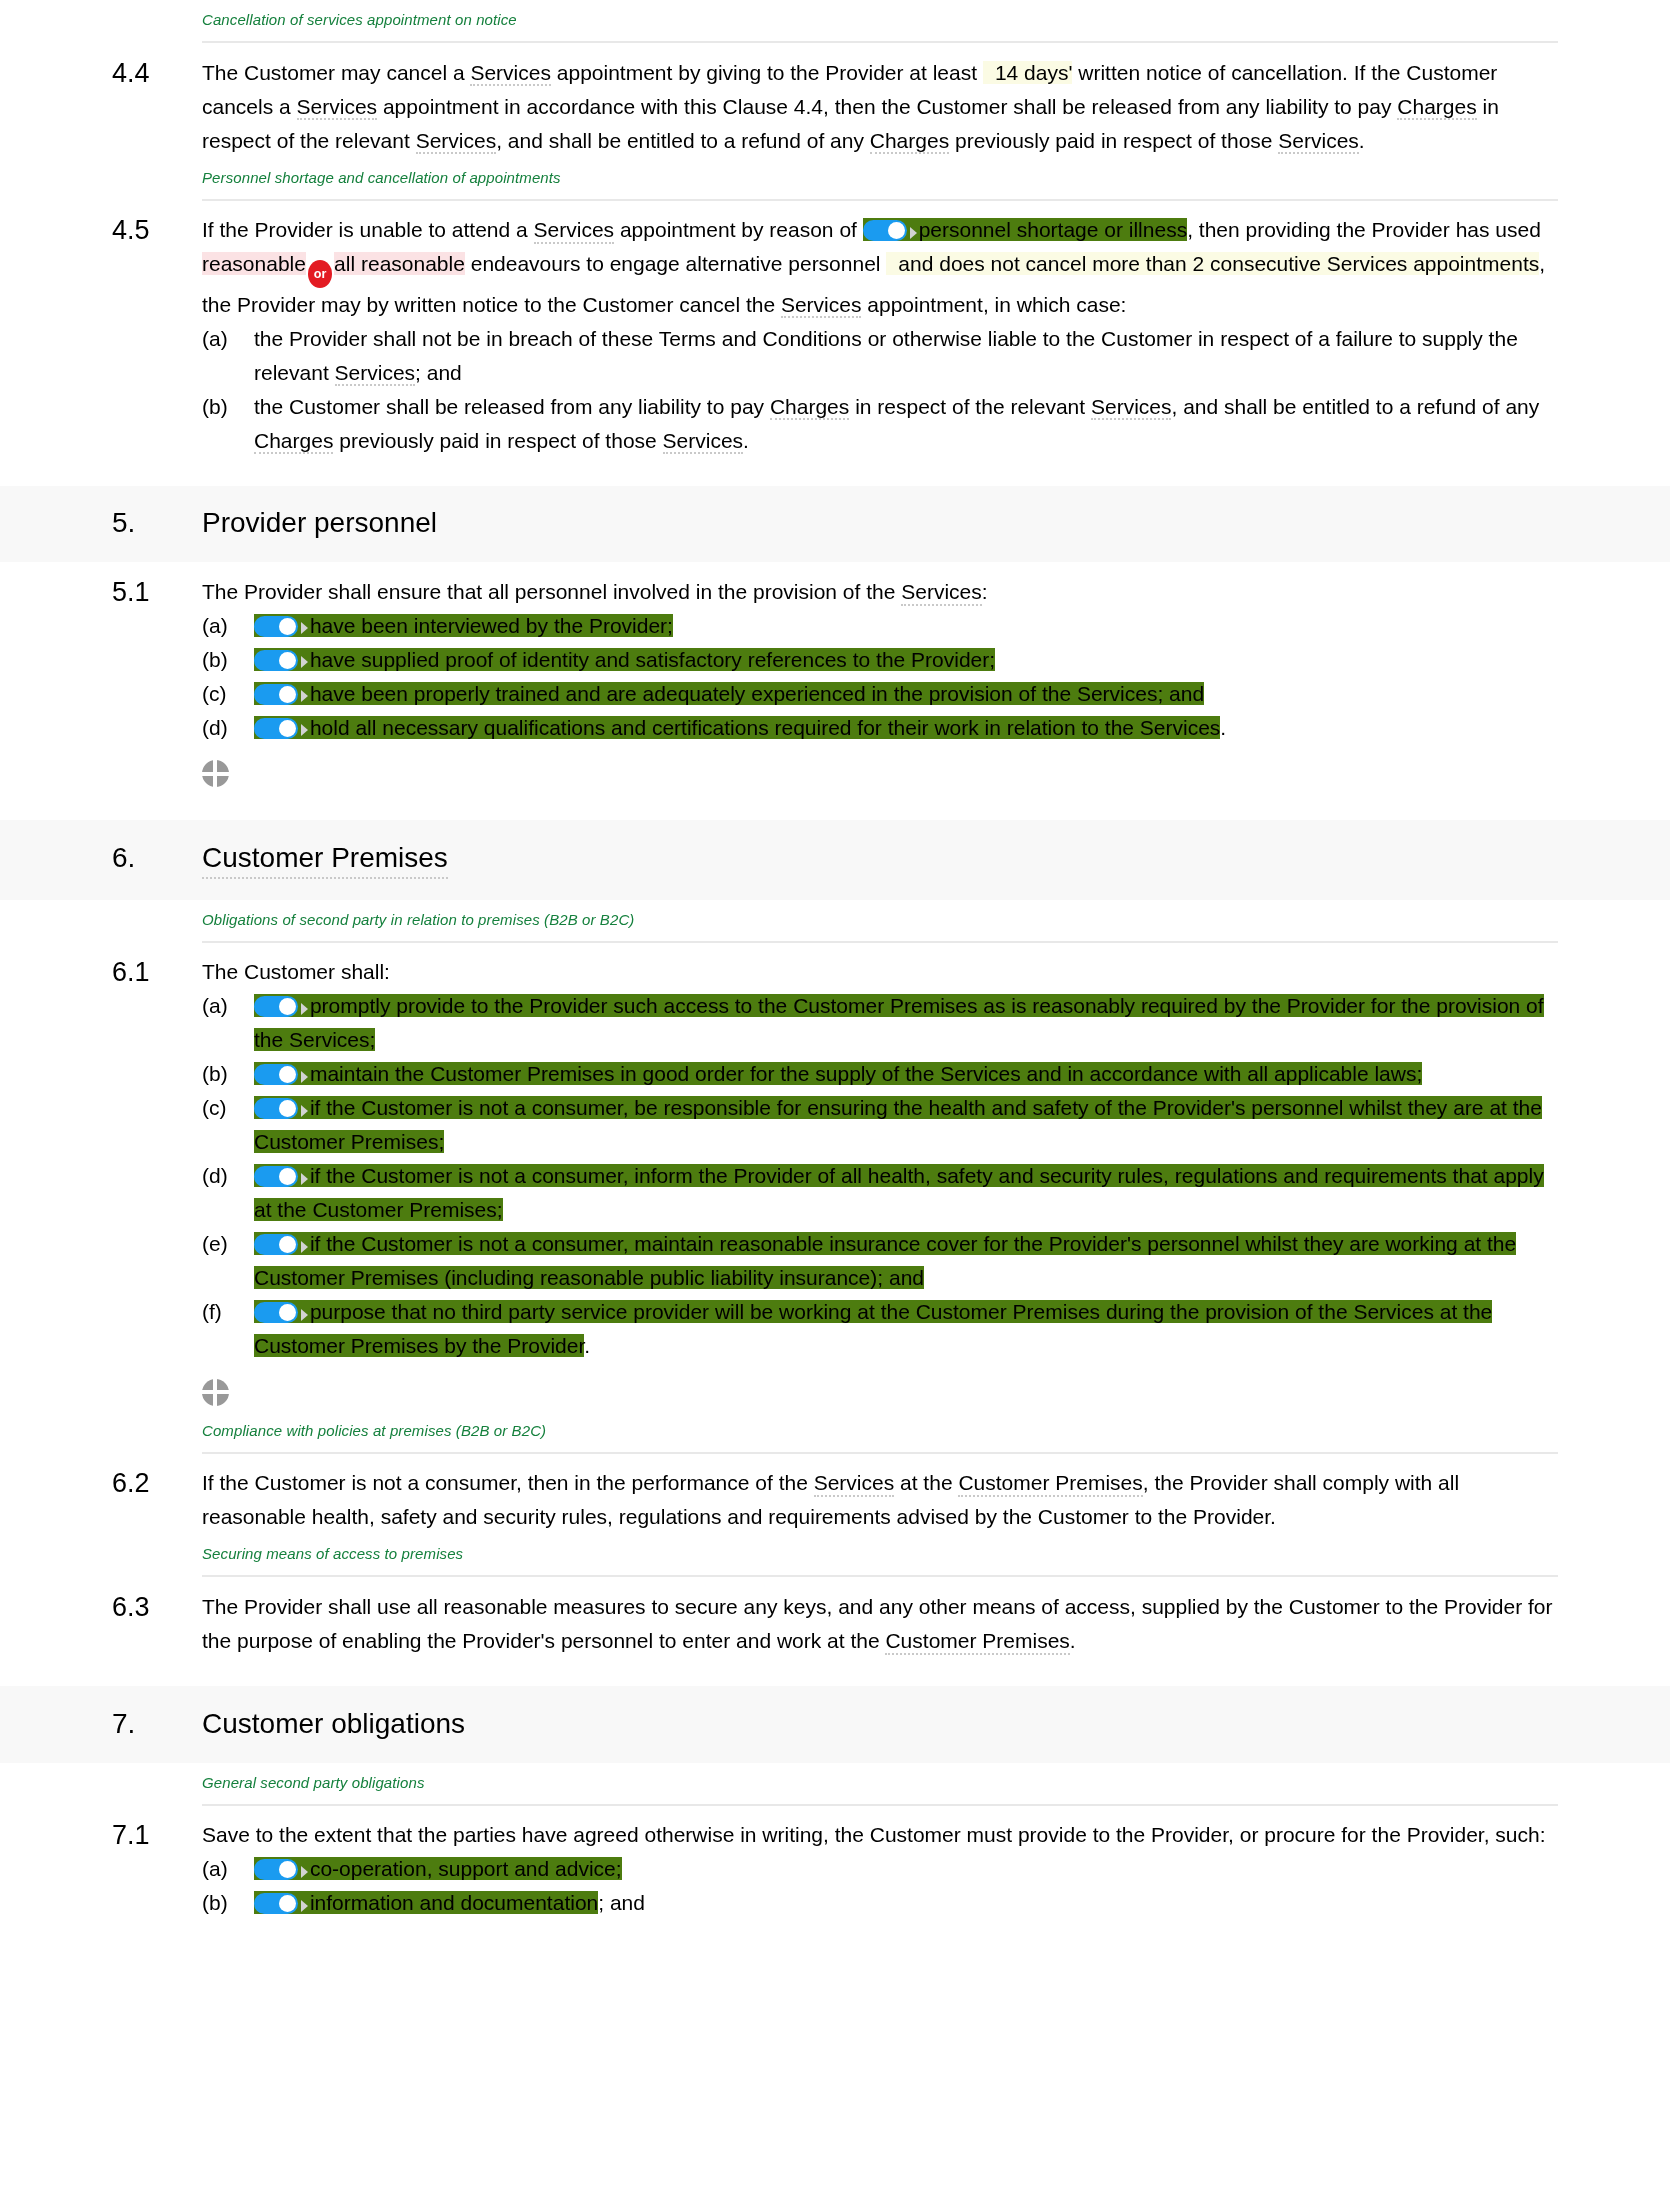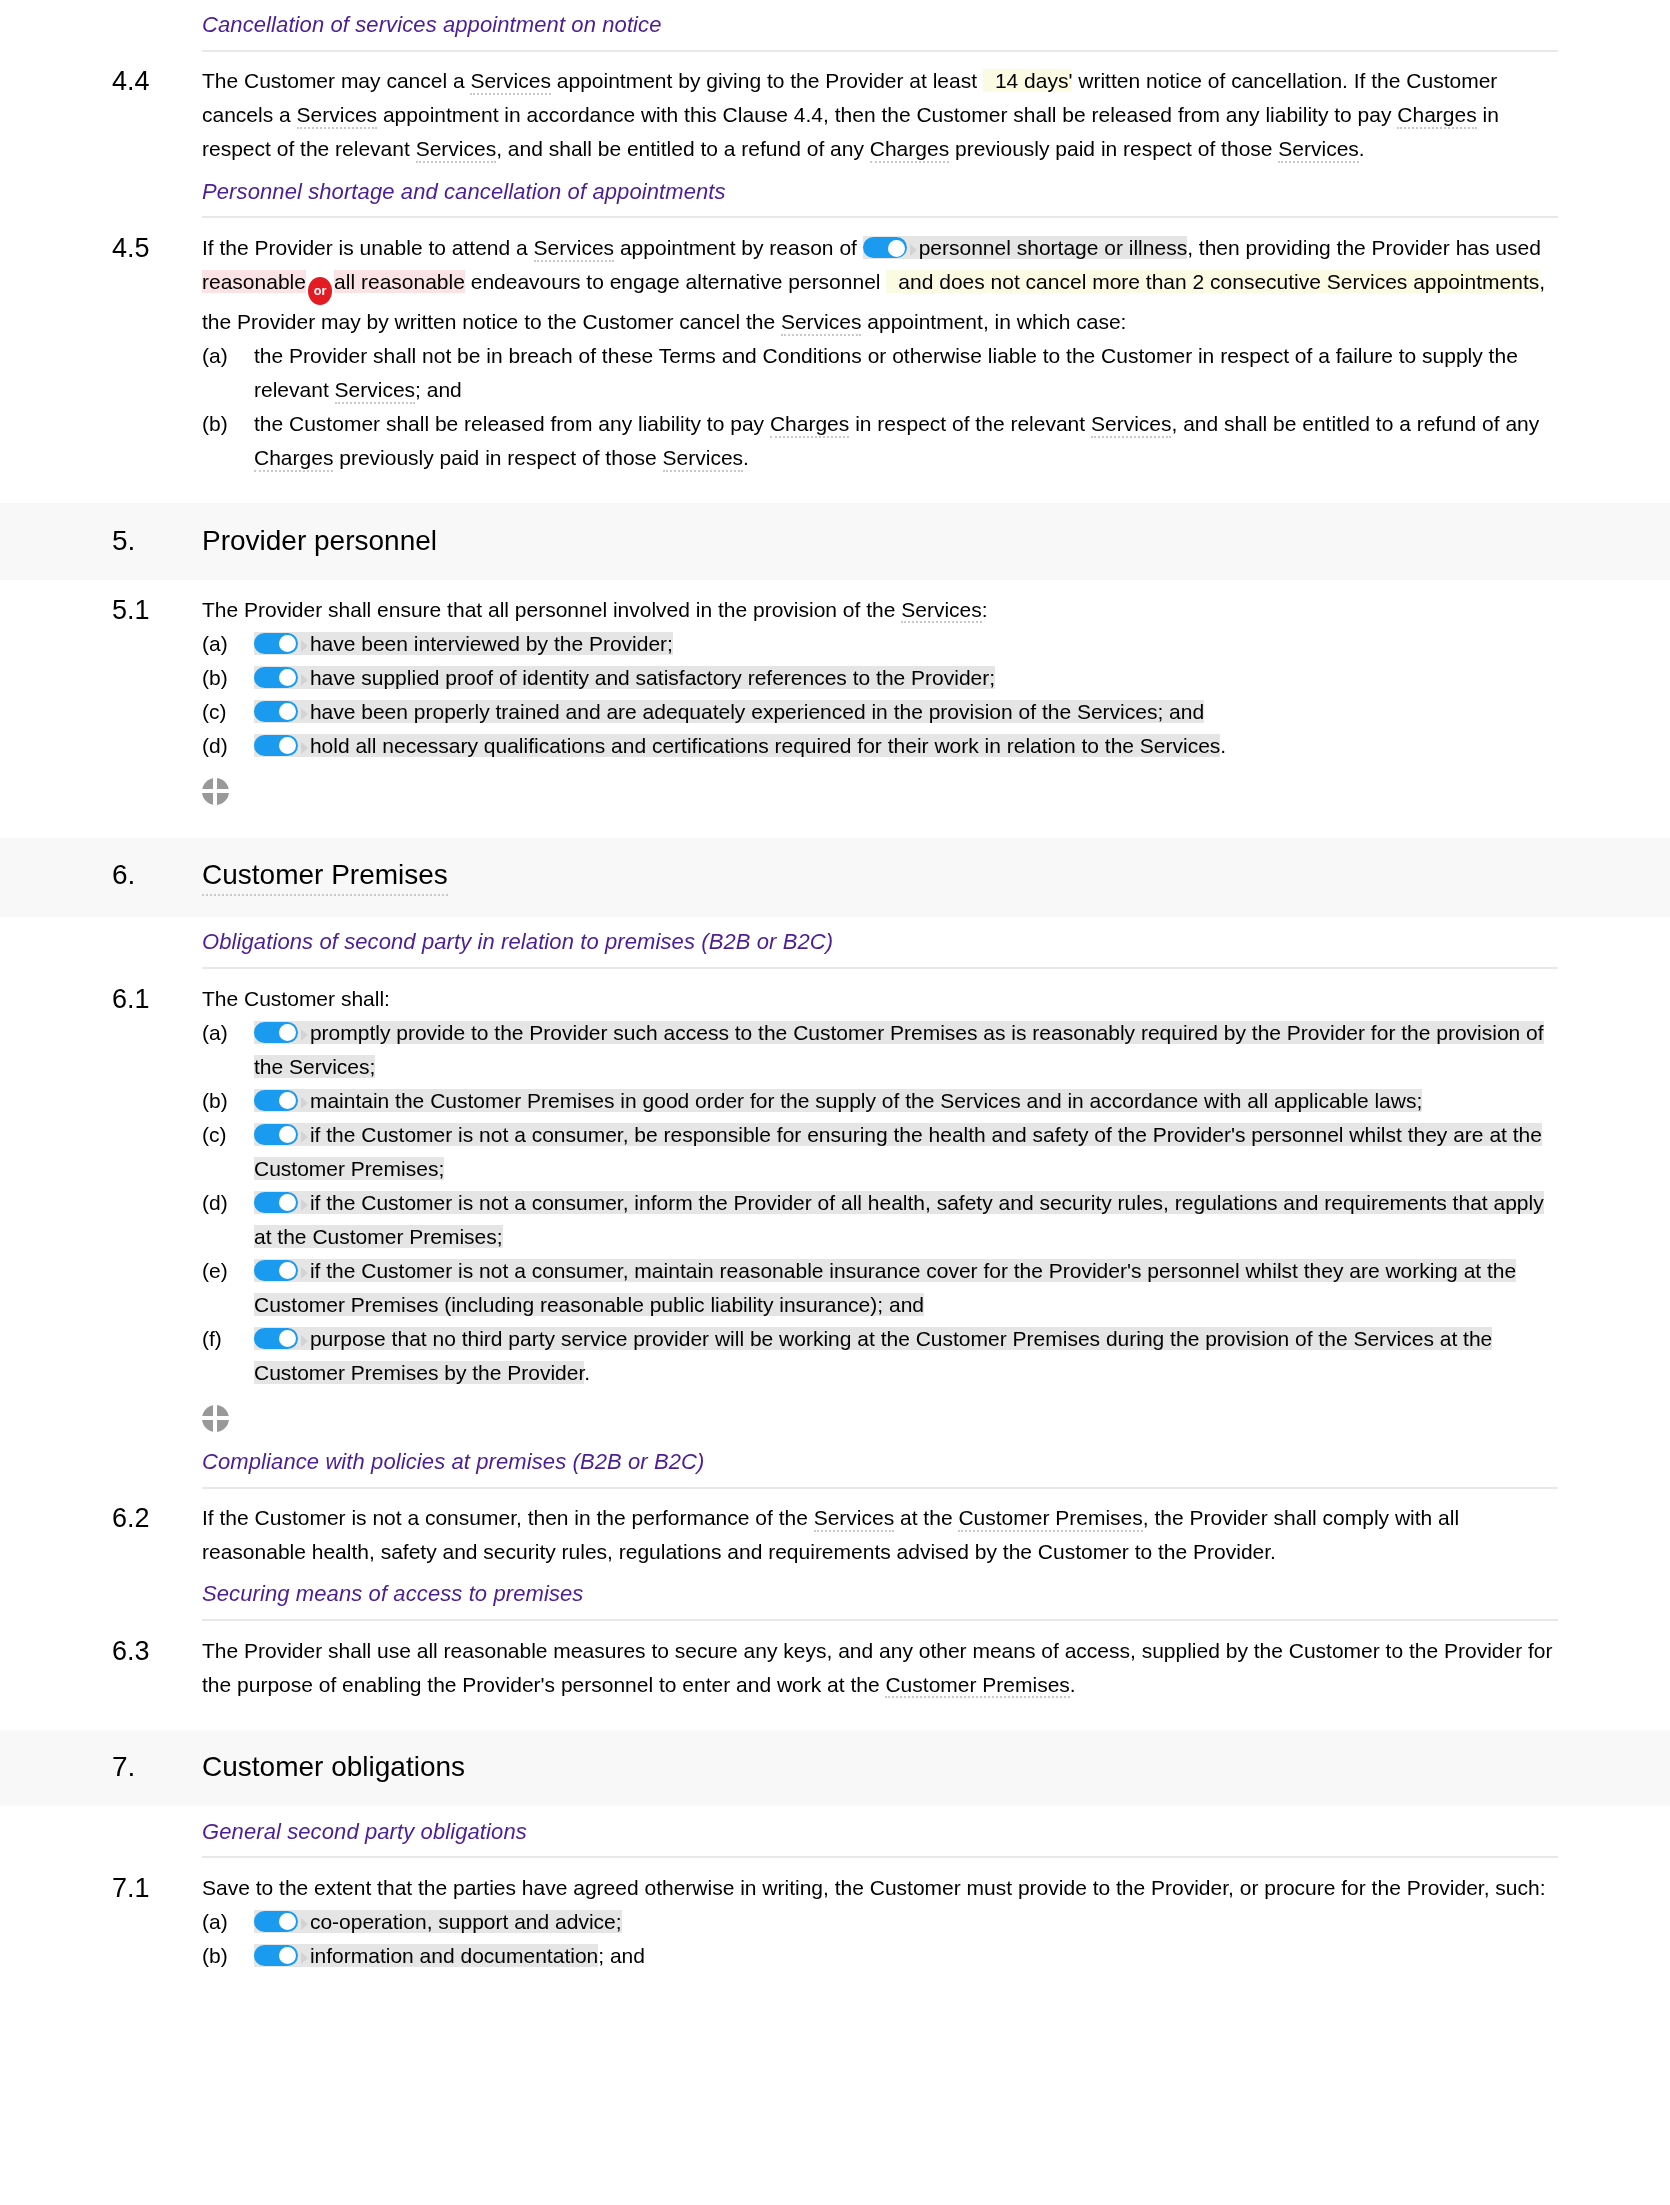--- a/index.html
+++ b/index.html
@@ -10,22 +10,22 @@
     font-family: "Liberation Sans", sans-serif;
     color: #000000;
     -webkit-font-smoothing: antialiased;
   }
   .page { width:1670px; padding: 0 0 17px 0; position:relative; }
 
   
   .subhead-block { padding: 11.2px 0 0 0; }
   .subhead {
     font-style: italic;
-    font-size: 22px;
-    color: #4c1d95;
+    font-size: 15px;
+    color: #15803d;
     margin-left: 202px;
     line-height: 1.25;
     letter-spacing: 0.1px;
   }
   .subhead-rule {
     margin-left: 202px;
     margin-right: 112px;
     border-top: 2.1px solid #e8e8e8;
     margin-top: 11.2px;
   }
@@ -72,21 +72,21 @@
     font-size: 28px;
     line-height: 36px;
   }
   .section-title { font-size: 28px; line-height: 36px; }
 
   
   .term {
     border-bottom: 2.1px dotted #c9c9c9;
     padding-bottom: 0.7px;
   }
-  .hl-blue   { background: #e5e5e5; }
+  .hl-blue   { background: #4d7c0f; }
   .hl-yellow { background: #fbfbe4; padding-left: 12px; }
   .hl-pink   { background: #fbe2e4; }
 
   
   .toggle {
     display: inline-block;
     position: relative;
     width: 44px;
     height: 21px;
     border-radius: 11.2px;

